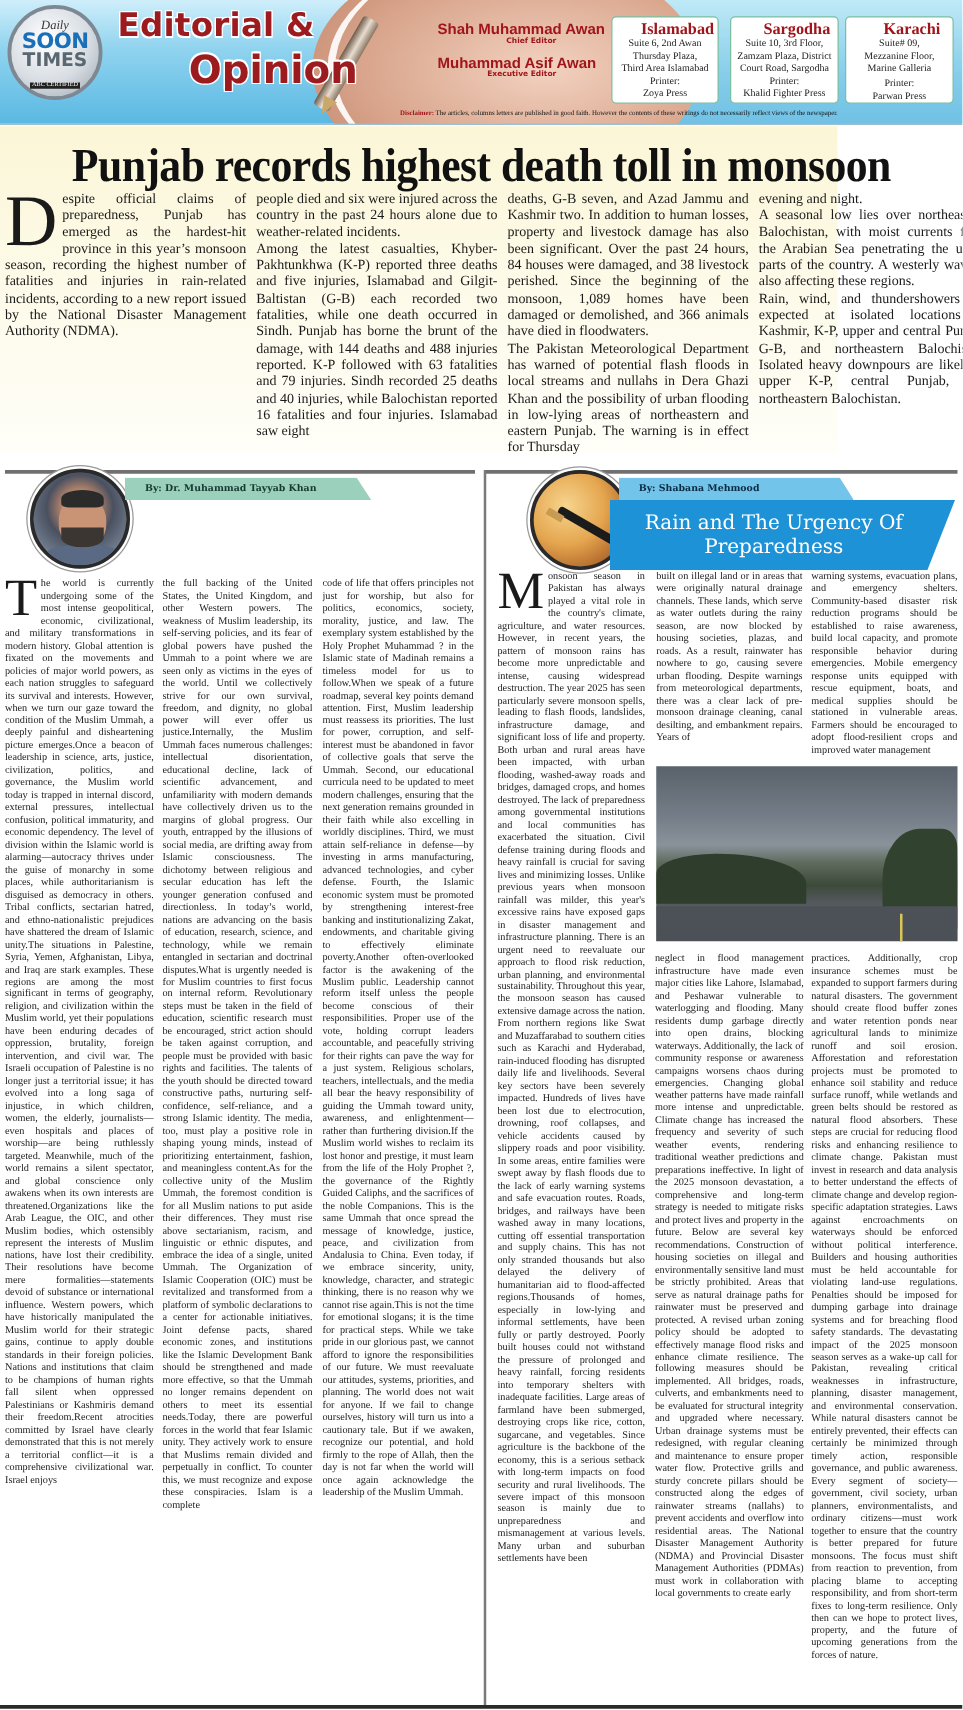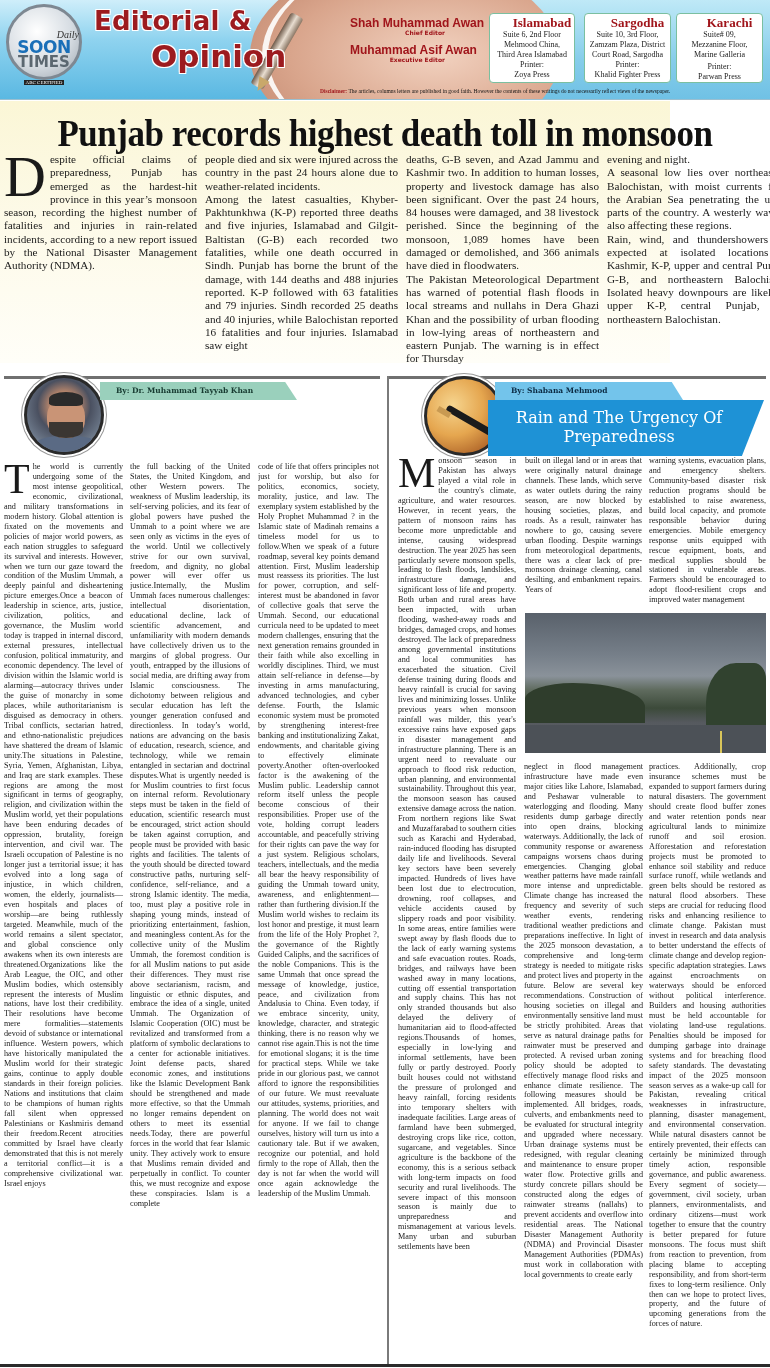--- a/index.html
+++ b/index.html
@@ -22,21 +22,21 @@
   }
   .banner .right-fill {
     position: absolute; left: 400px; top: 0; width: 370px; height: 100px;
     background: linear-gradient(180deg, #bfe9f7 0%, #86cdea 60%, #6fc1e5 100%);
   }
   .logo {
     position: absolute; left: 6px; top: 4px; width: 76px; height: 76px; border-radius: 50%;
     background: radial-gradient(circle at 40% 35%, #ffffff 0%, #d7dde3 55%, #9aa4ad 100%);
     border: 3px solid #7e8892; text-align: center;
   }
-  .logo .daily { display:block; font-family: "Liberation Serif", serif; font-style: italic; font-size: 10px; color:#333; margin-top: 22px; text-align: right; }
+  .logo .daily { display:block; font-family: "Liberation Serif", serif; font-style: italic; font-size: 10px; color:#333; margin-top: 8px; }
   .logo .soon { display:block; font-family: "DejaVu Sans", sans-serif; font-weight: bold; font-size: 17px; color:#1a6fb8; line-height: 15px; letter-spacing: -0.5px; }
   .logo .times { display:block; font-family: "DejaVu Sans", sans-serif; font-weight: bold; font-size: 15px; color:#5b6770; line-height: 15px; }
   .logo .cert { display:inline-block; font-size: 5px; background:#222; color:#fff; padding: 0 2px; margin-top: 2px; }
   .title-ed {
     position: absolute; left: 94px; top: 6px; font-family: "DejaVu Sans", sans-serif; font-weight: bold;
     font-size: 26px; color: #9c1b1f; letter-spacing: 0.2px; line-height: 30px;
     text-shadow: 1px 1px 0 #fff, -1px -1px 0 #fff, 1px -1px 0 #fff, -1px 1px 0 #fff;
   }
   .title-op {
     position: absolute; left: 128px; top: 38px; font-family: "DejaVu Sans", sans-serif; font-weight: bold;
@@ -165,22 +165,22 @@
 
   <div class="editors">
     <span class="name">Shah Muhammad Awan</span>
     <span class="role">Chief Editor</span>
     <span class="name">Muhammad Asif Awan</span>
     <span class="role">Executive Editor</span>
   </div>
 
   <div class="office o1">
     <span class="city">Islamabad</span>
-    <span class="line">Suite 6, 2nd Floor</span>
-    <span class="line">Mehmood China,</span>
+    <span class="line">Suite 6, 2nd Awan</span>
+    <span class="line">Thursday Plaza,</span>
     <span class="line">Third Area Islamabad</span>
     <span class="line">Printer:</span>
     <span class="line">Zoya Press</span>
   </div>
   <div class="office o2">
     <span class="city">Sargodha</span>
     <span class="line">Suite 10, 3rd Floor,</span>
     <span class="line">Zamzam Plaza, District</span>
     <span class="line">Court Road, Sargodha</span>
     <span class="line">Printer:</span>

